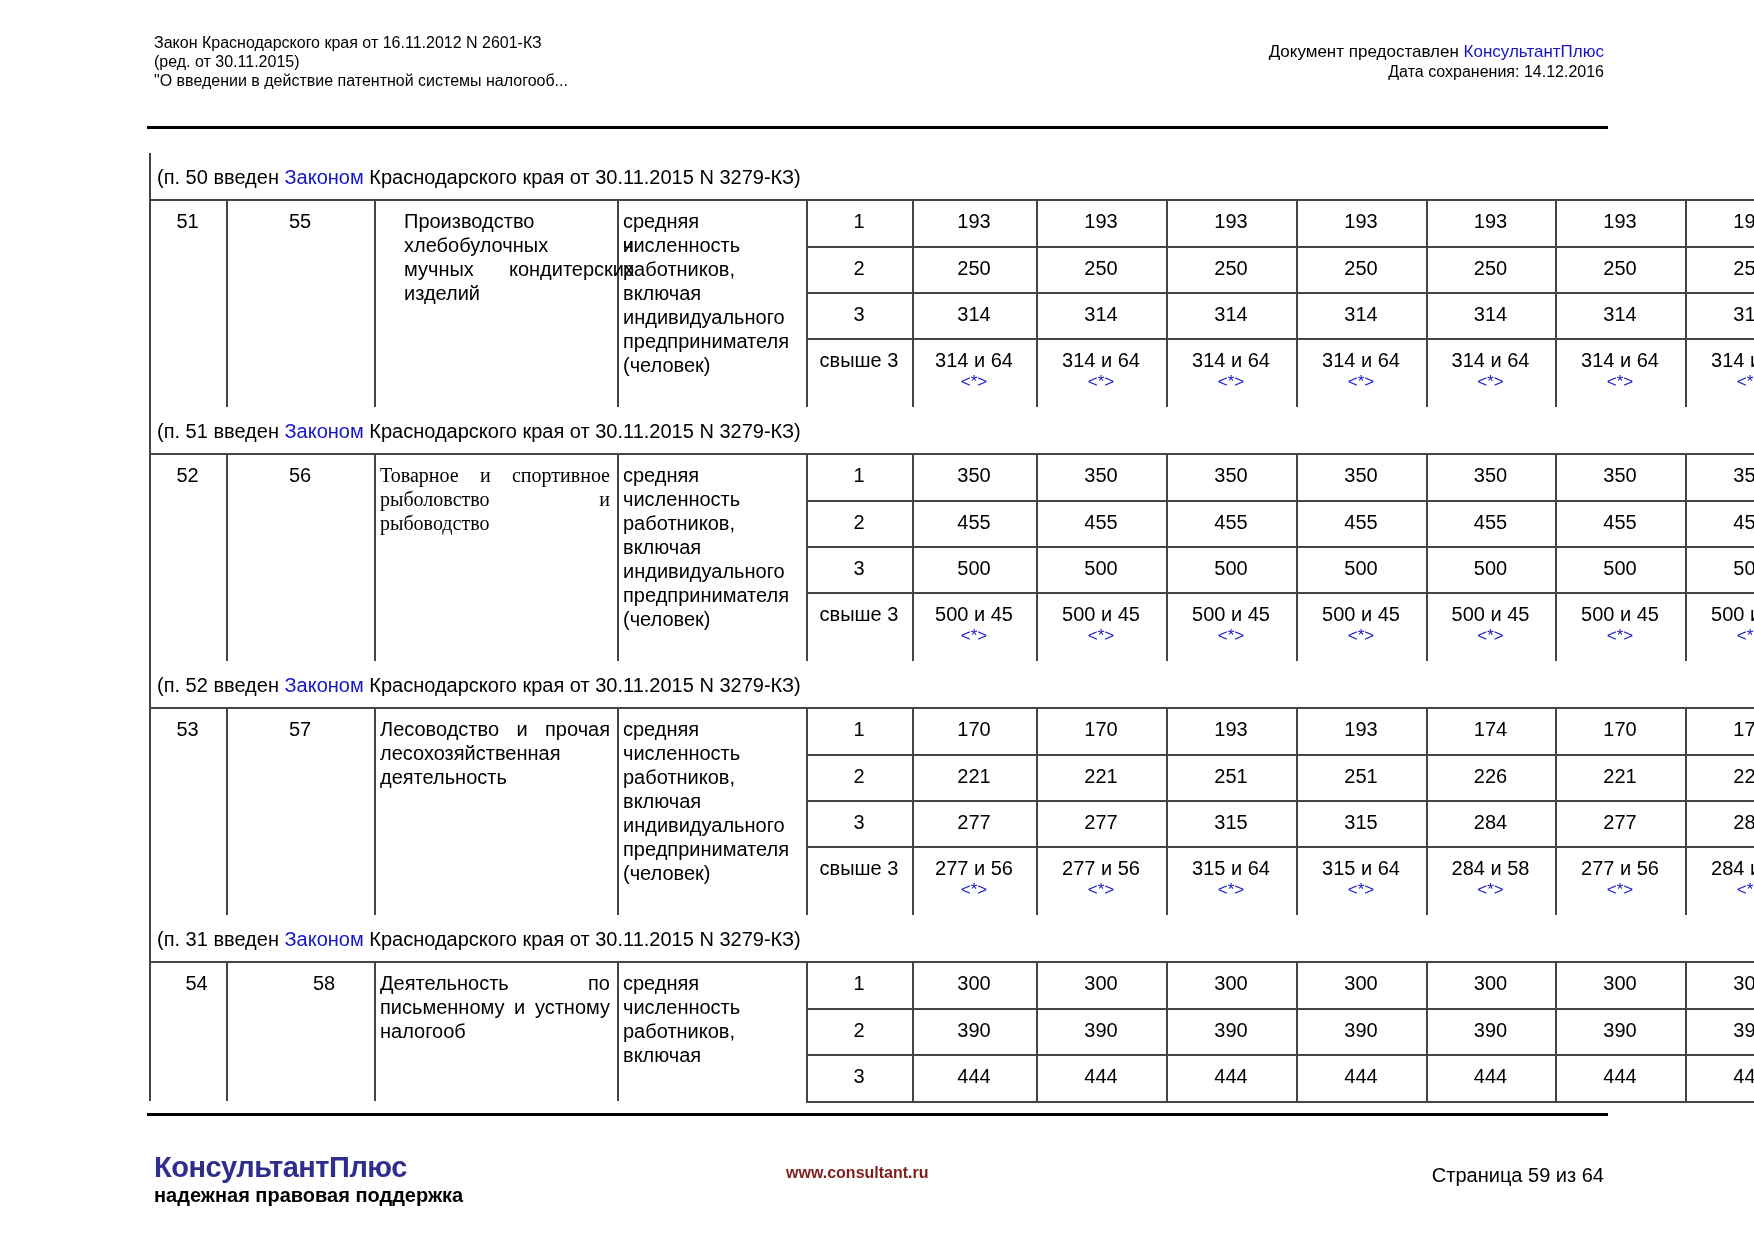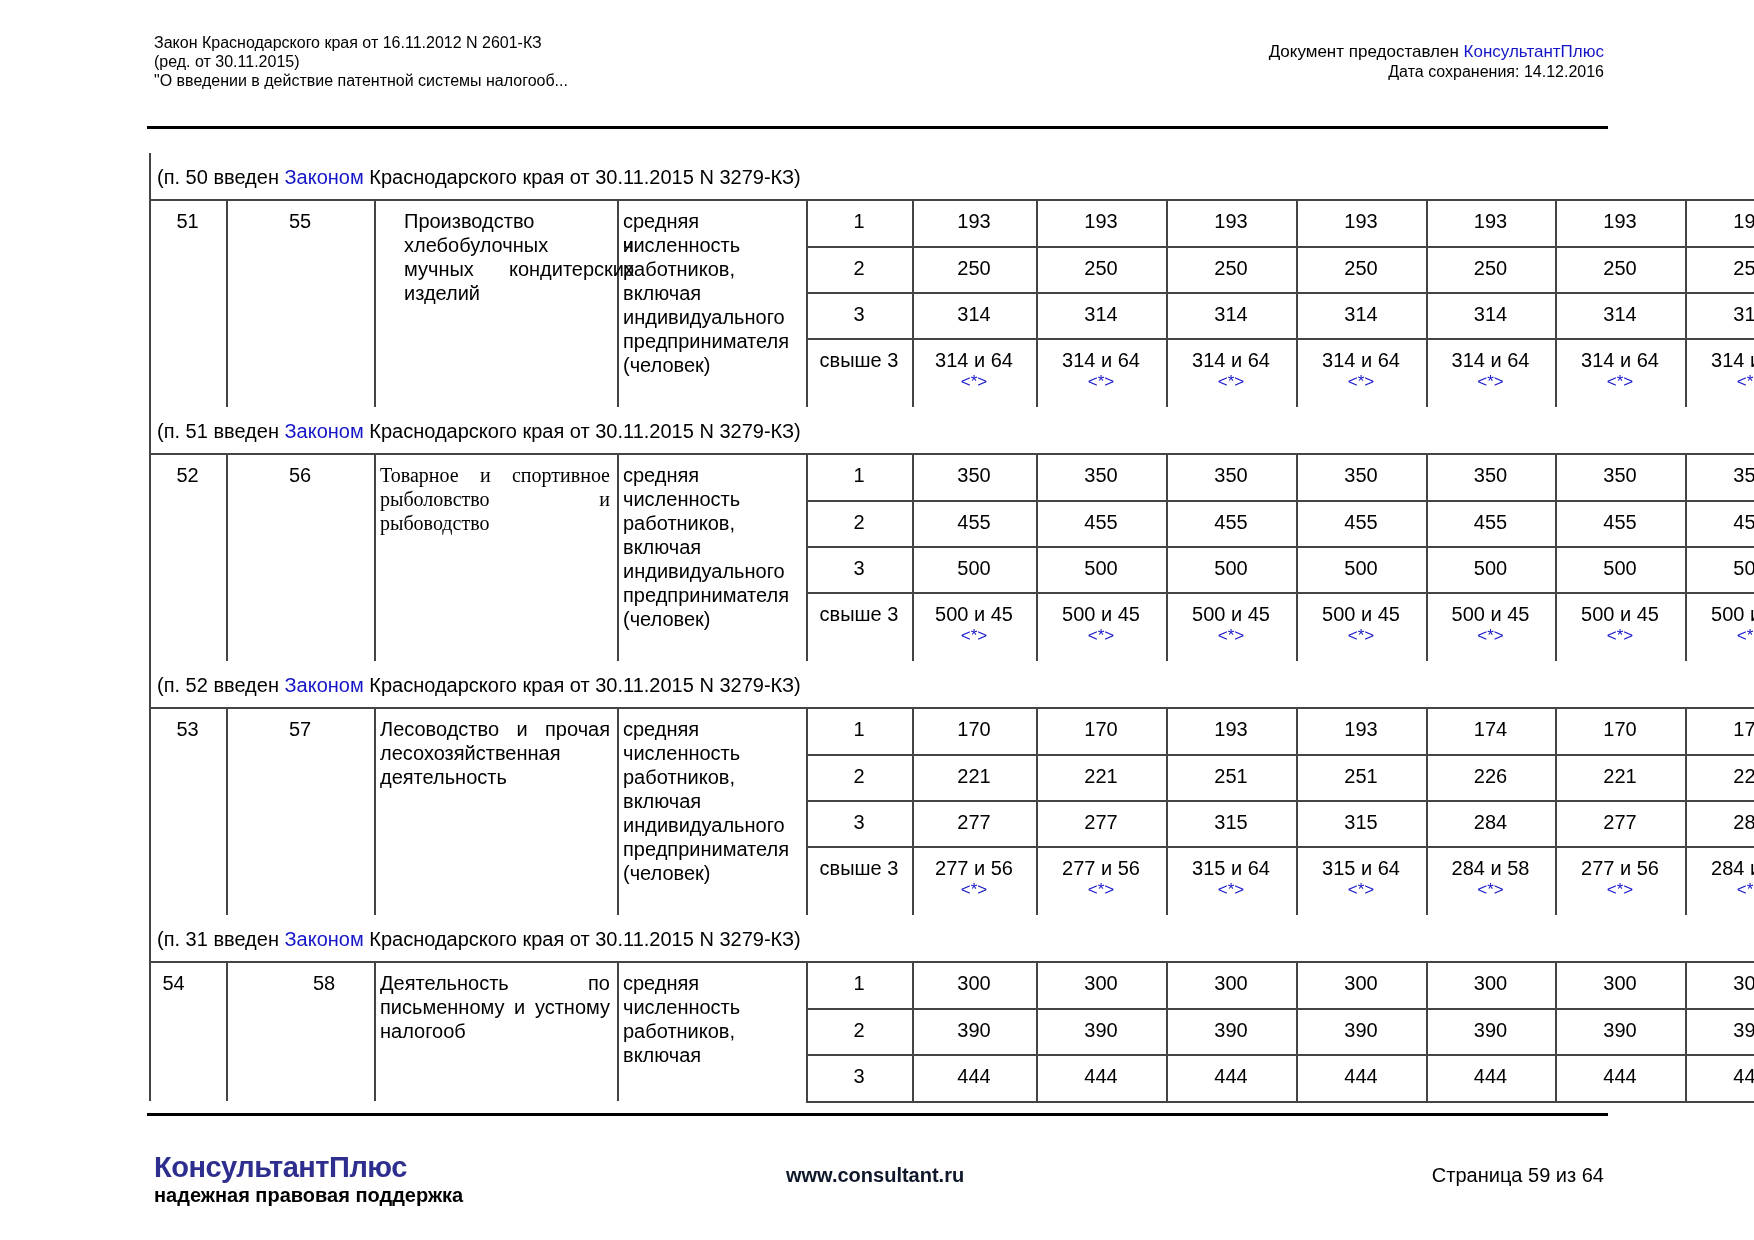--- a/index.html
+++ b/index.html
@@ -12,21 +12,21 @@
   .rule { background:#000; height:3px; left:147px; width:1461px; }
   .vline { position:absolute; background:#444; width:1.5px; }
   .hline { position:absolute; background:#444; height:1.5px; }
   .note { position:absolute; left:157px; font-size:20px; line-height:24px; white-space:nowrap; }
   .cell { position:absolute; font-size:20px; line-height:24px; }
   .center { text-align:center; }
   .just { text-align:justify; text-align-last:left; }
   .star { color:#1515c8; font-size:17px; line-height:20px; display:block; }
   .footer-brand { left:154px; top:1151px; font-size:29px; font-weight:bold; color:#2e2e8f; letter-spacing:-0.5px; }
   .footer-tag { left:154px; top:1184px; font-size:20px; font-weight:bold; }
-  .footer-url { left:786px; top:1164px; font-size:20px; font-weight:bold; color:#0f172a; }
+  .footer-url { left:786px; top:1164px; font-size:16px; font-weight:bold; color:#7f1d1d; }
   .footer-page { right:150px; top:1164px; font-size:20px; }
 </style>
 </head>
 <body>
 
 <div class="abs hdr-left">
   <div>Закон Краснодарского края от 16.11.2012 N 2601-КЗ</div>
   <div>(ред. от 30.11.2015)</div>
   <div>"О введении в действие патентной системы налогооб...</div>
 </div>
@@ -203,21 +203,21 @@
     <div class="vline" style="left:912px;top:961px;height:140px;"></div>
     <div class="vline" style="left:1036px;top:961px;height:140px;"></div>
     <div class="vline" style="left:1166px;top:961px;height:140px;"></div>
     <div class="vline" style="left:1296px;top:961px;height:140px;"></div>
     <div class="vline" style="left:1426px;top:961px;height:140px;"></div>
     <div class="vline" style="left:1555px;top:961px;height:140px;"></div>
     <div class="vline" style="left:1685px;top:961px;height:140px;"></div>
     <div class="hline" style="left:806px;top:1008px;width:948px;"></div>
     <div class="hline" style="left:806px;top:1054px;width:948px;"></div>
     <div class="hline" style="left:806px;top:1101px;width:948px;"></div>
-    <div class="cell center" style="left:135px;top:971px;width:77px;">54</div>
+    <div class="cell center" style="left:158px;top:971px;width:77px;">54</div>
     <div class="cell center" style="left:226px;top:971px;width:148px;padding-left:24px;">58</div>
     <div class="cell just" style="left:380px;top:971px;width:230px;">Деятельность по письменному и устному налогооб</div>
     <div class="cell" style="left:623px;top:971px;width:182px;overflow:hidden;height:128px;">средняя численность работников, включая</div>
     <div class="cell center" style="left:806px;top:971px;width:106px;">1</div>
     <div class="cell center" style="left:912px;top:971px;width:124px;white-space:nowrap;"><span>300</span></div>
     <div class="cell center" style="left:1036px;top:971px;width:130px;white-space:nowrap;"><span>300</span></div>
     <div class="cell center" style="left:1166px;top:971px;width:130px;white-space:nowrap;"><span>300</span></div>
     <div class="cell center" style="left:1296px;top:971px;width:130px;white-space:nowrap;"><span>300</span></div>
     <div class="cell center" style="left:1426px;top:971px;width:129px;white-space:nowrap;"><span>300</span></div>
     <div class="cell center" style="left:1555px;top:971px;width:130px;white-space:nowrap;"><span>300</span></div>

